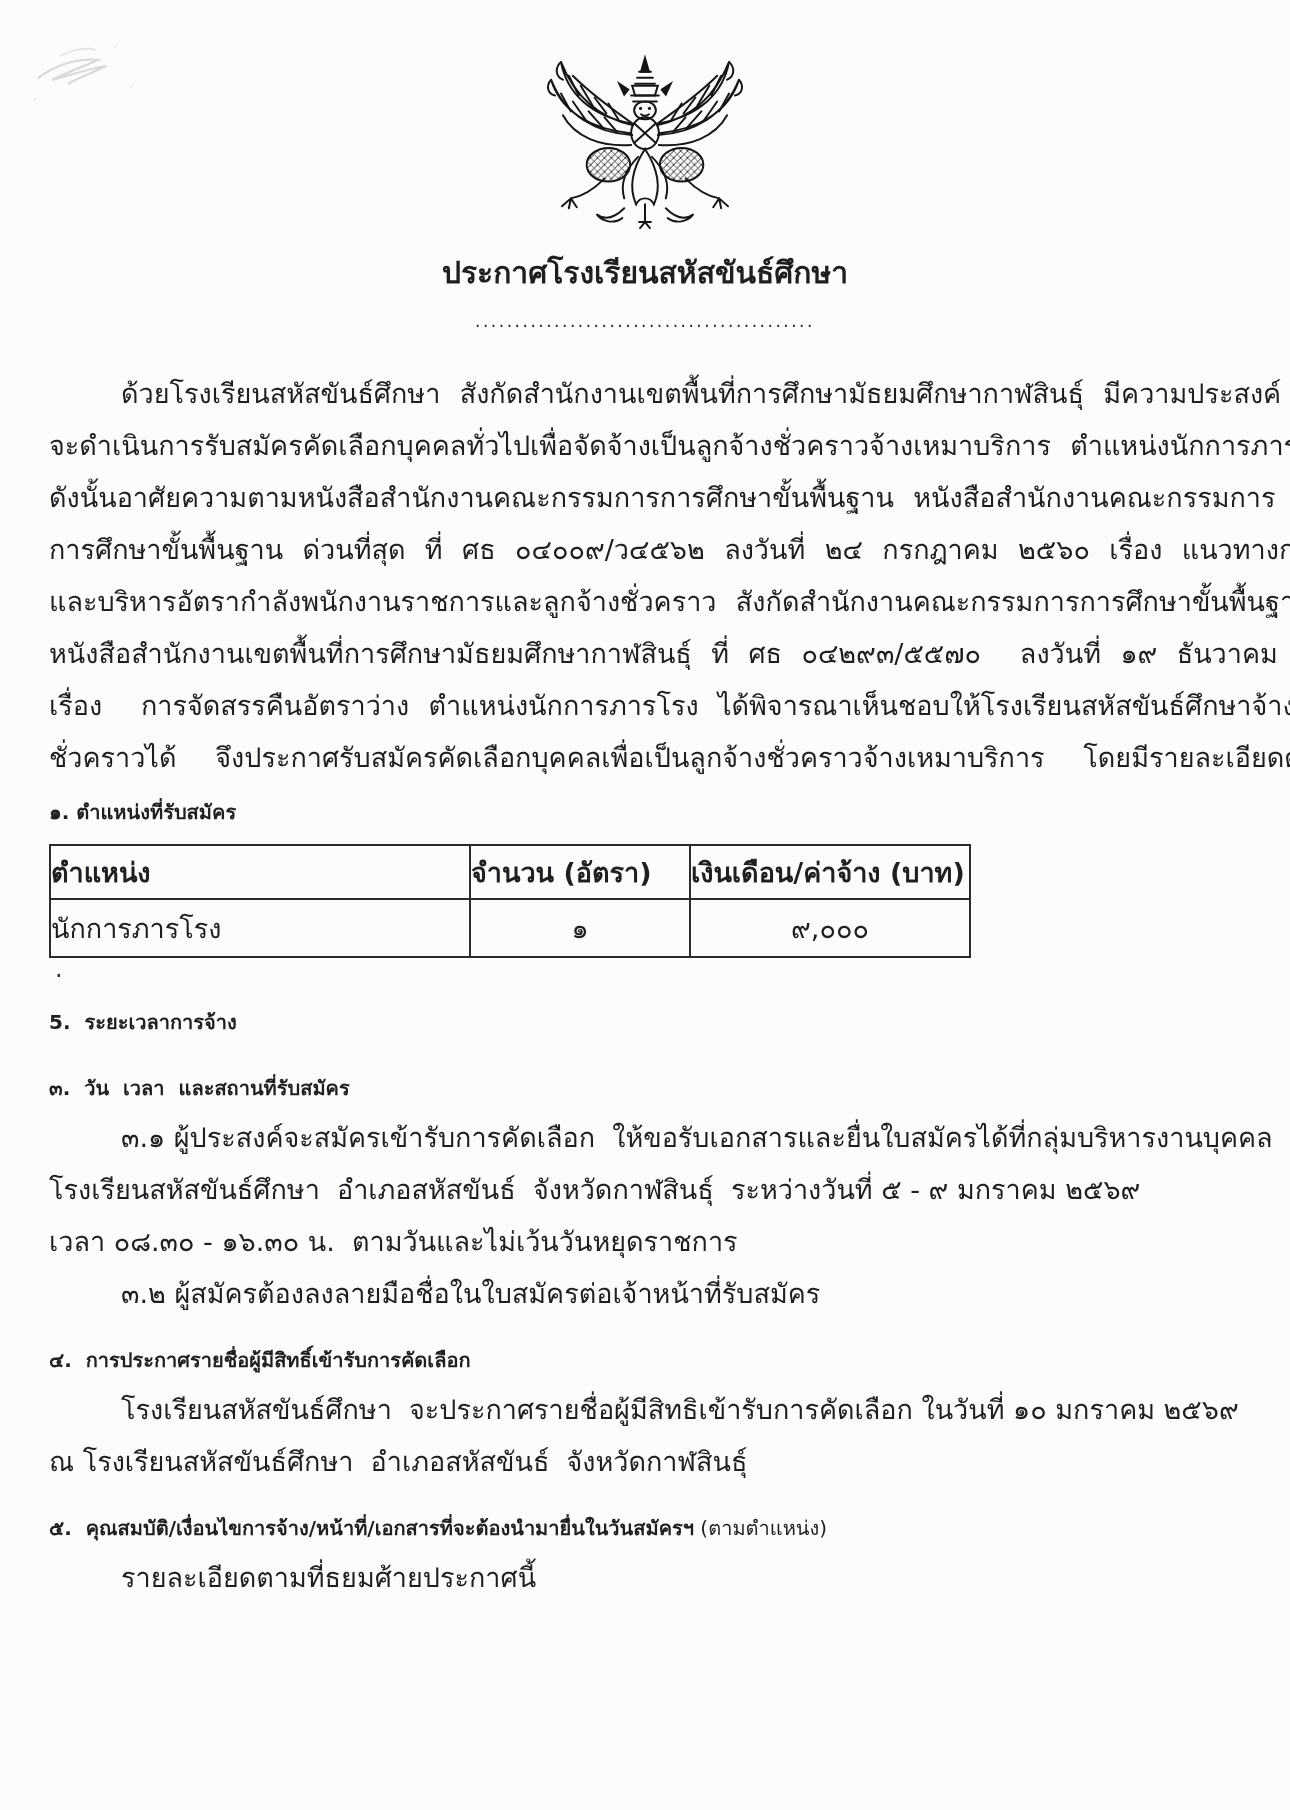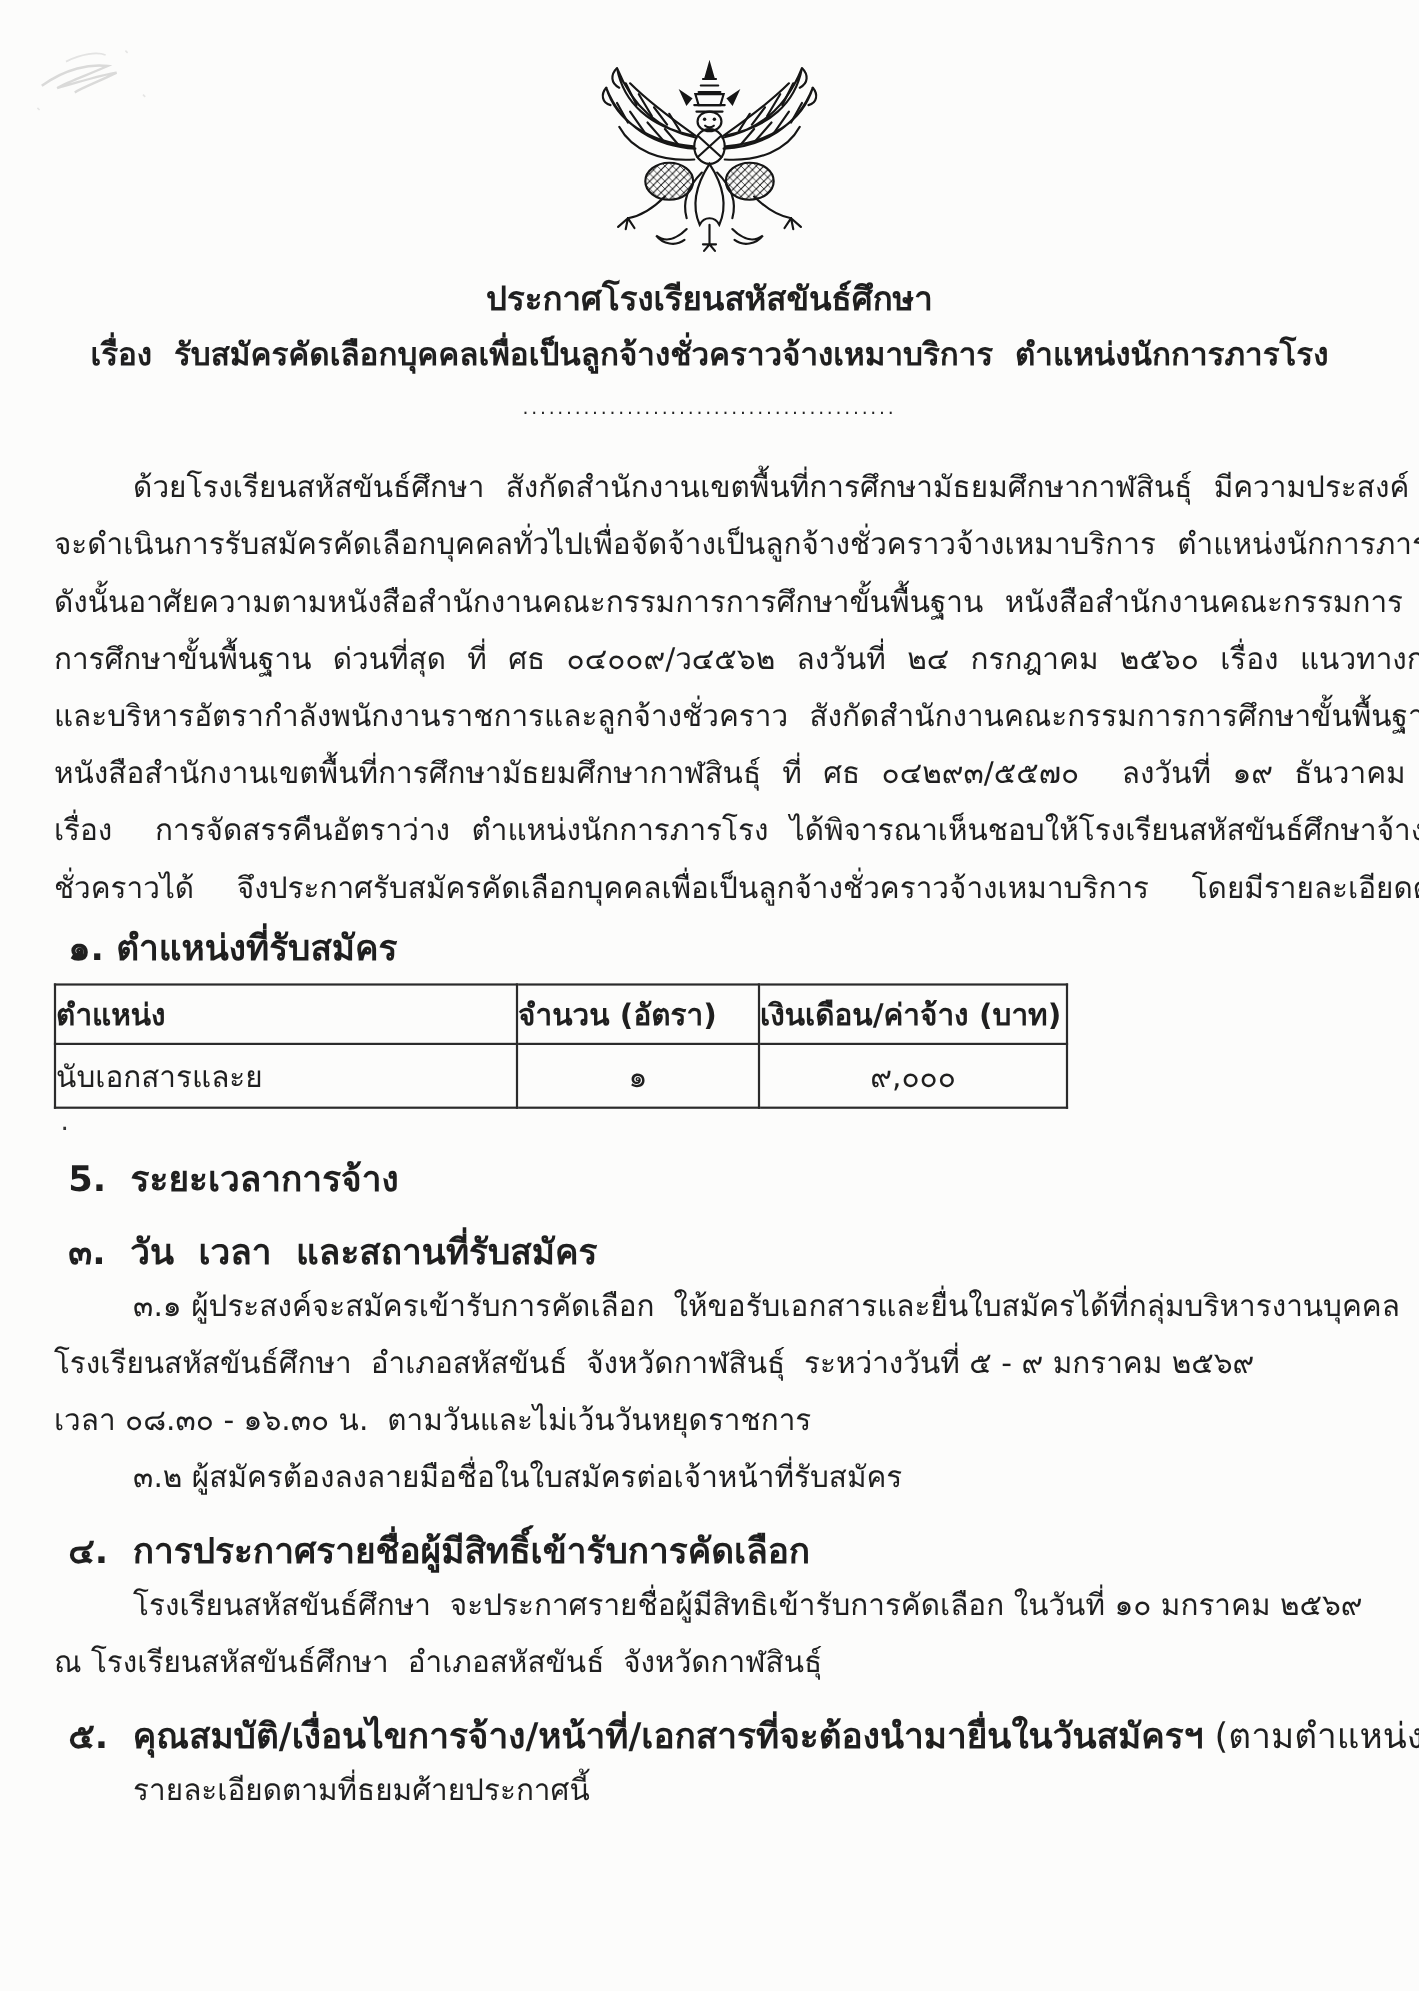--- a/index.html
+++ b/index.html
@@ -25,21 +25,21 @@
   }
   .dots{
     text-align:center;font-size:17px;letter-spacing:2.5px;line-height:26px;
     margin-top:12px;color:#242424;white-space:pre;
   }
   .line{font-size:27px;line-height:52px;white-space:pre;}
   .intro{margin-top:34px;}
   .intro .line{word-spacing:0.40em;}
   .indent{padding-left:72px;}
   .sec{
-    font-weight:700;font-size:32px;line-height:48px;white-space:pre;margin-left:13px;
+    font-weight:700;font-size:20px;line-height:48px;white-space:pre;
   }
   .sec .normal{font-weight:400;}
   .s1{margin-top:4px;}
   table.positions{
     border-collapse:collapse;margin-top:8px;width:920px;
     table-layout:fixed;
   }
   table.positions th,table.positions td{
     border:2.5px solid #2b2b2b;font-size:27px;padding:0;
   }
@@ -125,21 +125,20 @@
         <path d="M104 156 C94 166 84 168 76 162 C82 170 94 172 102 166"></path>
         <path d="M146 156 C156 166 166 168 174 162 C168 170 156 172 148 166"></path>
       </g>
     </svg>
   </div>
 
   <div class="content">
 
     <div class="doc-title">ประกาศโรงเรียนสหัสขันธ์ศึกษา</div>
 
-    <div class="doc-subject">เรื่อง  รับสมัครคัดเลือกบุคคลเพื่อเป็นลูกจ้างชั่วคราวจ้างเหมาบริการ  ตำแหน่งนักการภารโรง</div>
 
     <div class="dots">...........................................</div>
 
     <div class="intro">
       <div class="line indent">ด้วยโรงเรียนสหัสขันธ์ศึกษา สังกัดสำนักงานเขตพื้นที่การศึกษามัธยมศึกษากาฬสินธุ์ มีความประสงค์</div>
       <div class="line">จะดำเนินการรับสมัครคัดเลือกบุคคลทั่วไปเพื่อจัดจ้างเป็นลูกจ้างชั่วคราวจ้างเหมาบริการ ตำแหน่งนักการภารโรง</div>
       <div class="line">ดังนั้นอาศัยความตามหนังสือสำนักงานคณะกรรมการการศึกษาขั้นพื้นฐาน หนังสือสำนักงานคณะกรรมการ</div>
       <div class="line">การศึกษาขั้นพื้นฐาน ด่วนที่สุด ที่ ศธ ๐๔๐๐๙/ว๔๕๖๒ ลงวันที่ ๒๔ กรกฎาคม ๒๕๖๐ เรื่อง แนวทางการสรรหา</div>
       <div class="line">และบริหารอัตรากำลังพนักงานราชการและลูกจ้างชั่วคราว สังกัดสำนักงานคณะกรรมการการศึกษาขั้นพื้นฐาน และ</div>
       <div class="line">หนังสือสำนักงานเขตพื้นที่การศึกษามัธยมศึกษากาฬสินธุ์ ที่ ศธ ๐๔๒๙๓/๕๕๗๐  ลงวันที่ ๑๙ ธันวาคม ๒๕๖๘</div>
@@ -157,21 +156,21 @@
       </colgroup>
       <thead>
         <tr>
           <th>ตำแหน่ง</th>
           <th>จำนวน (อัตรา)</th>
           <th>เงินเดือน/ค่าจ้าง (บาท)</th>
         </tr>
       </thead>
       <tbody>
         <tr>
-          <td class="cell-pos">นับเอกสารและย</td>
+          <td class="cell-pos">นักการภารโรง</td>
           <td class="cell-center">๑</td>
           <td class="cell-center">๙,๐๐๐</td>
         </tr>
       </tbody>
     </table>
 
     <div class="stray">.</div>
 
     <div class="sec s2">5.  ระยะเวลาการจ้าง</div>
 

